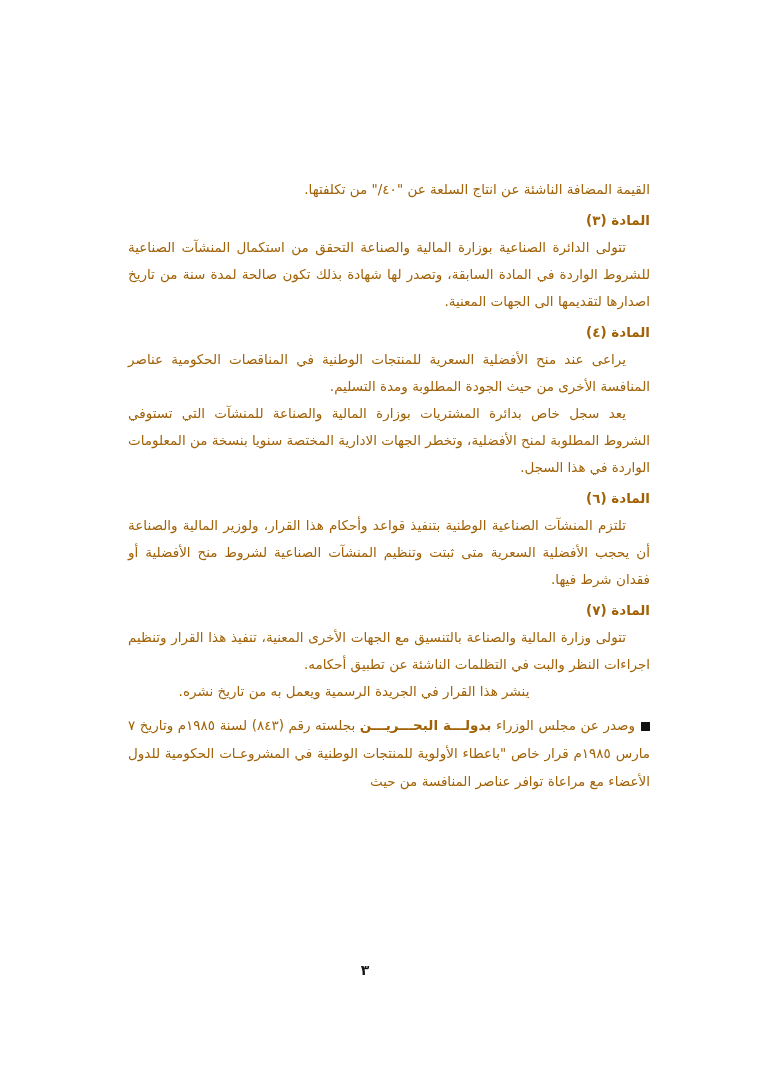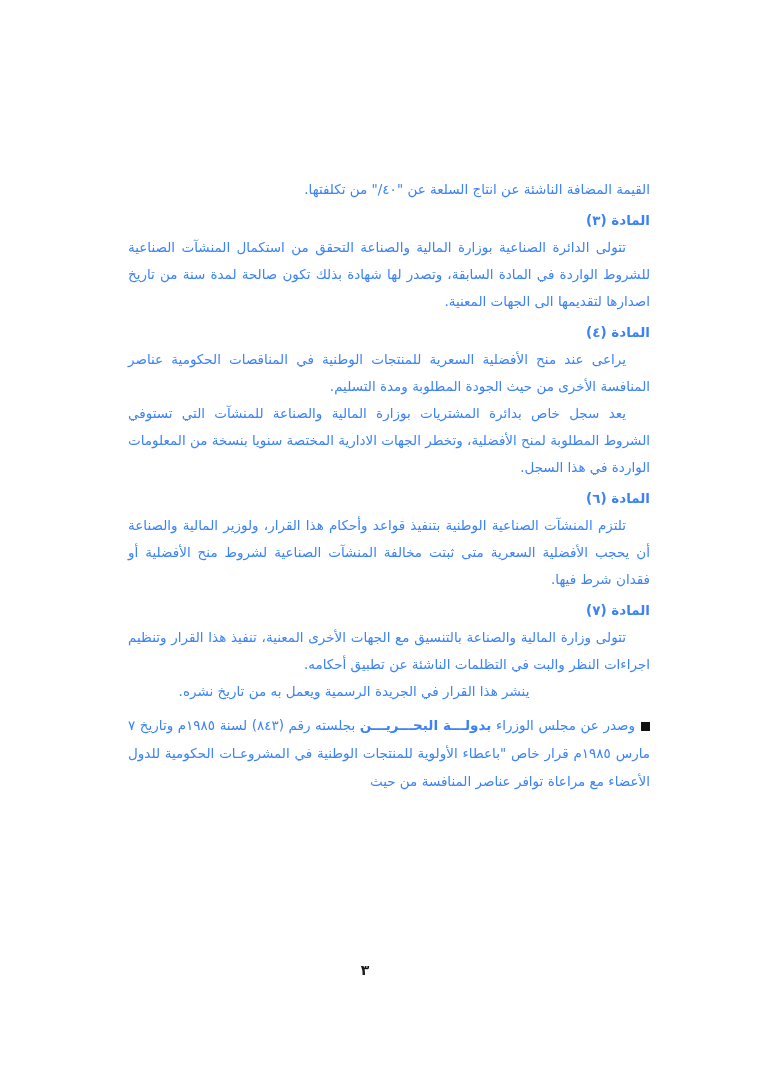--- a/index.html
+++ b/index.html
@@ -14,21 +14,21 @@
     background: #ffffff;
     overflow: hidden;
     font-family: "DejaVu Sans", sans-serif;
   }
   .text-block {
     position: absolute;
     top: 176px;
     right: 124px;
     left: 128px;
     direction: rtl;
-    color: #3b82f6;
+    color: #a16207;
     font-size: 13.5px;
     line-height: 27px;
   }
   .continuation-line {
     margin: 0;
     text-align: right;
   }
   .article-heading {
     margin: 4px 0 0 0;
     font-size: 13.5px;
@@ -85,21 +85,21 @@
 
     <h3 class="article-heading">المادة (٣)</h3>
     <p class="article-body">تتولى الدائرة الصناعية بوزارة المالية والصناعة التحقق من استكمال المنشآت الصناعية للشروط الواردة في المادة السابقة، وتصدر لها شهادة بذلك تكون صالحة لمدة سنة من تاريخ اصدارها لتقديمها الى الجهات المعنية.</p>
 
     <h3 class="article-heading">المادة (٤)</h3>
     <p class="article-body">يراعى عند منح الأفضلية السعرية للمنتجات الوطنية في المناقصات الحكومية عناصر المنافسة الأخرى من حيث الجودة المطلوبة ومدة التسليم.</p>
 
     <p class="article-body">يعد سجل خاص بدائرة المشتريات بوزارة المالية والصناعة للمنشآت التي تستوفي الشروط المطلوبة لمنح الأفضلية، وتخطر الجهات الادارية المختصة سنويا بنسخة من المعلومات الواردة في هذا السجل.</p>
 
     <h3 class="article-heading">المادة (٦)</h3>
-    <p class="article-body">تلتزم المنشآت الصناعية الوطنية بتنفيذ قواعد وأحكام هذا القرار، ولوزير المالية والصناعة أن يحجب الأفضلية السعرية متى ثبتت مخالفة المنشآت الصناعية لشروط منح الأفضلية أو فقدان شرط فيها.</p>
+    <p class="article-body">تلتزم المنشآت الصناعية الوطنية بتنفيذ قواعد وأحكام هذا القرار، ولوزير المالية والصناعة أن يحجب الأفضلية السعرية متى ثبتت وتنظيم المنشآت الصناعية لشروط منح الأفضلية أو فقدان شرط فيها.</p>
 
     <h3 class="article-heading">المادة (٧)</h3>
     <p class="article-body">تتولى وزارة المالية والصناعة بالتنسيق مع الجهات الأخرى المعنية، تنفيذ هذا القرار وتنظيم اجراءات النظر والبت في التظلمات الناشئة عن تطبيق أحكامه.</p>
 
     <p class="article-body single-line">ينشر هذا القرار في الجريدة الرسمية ويعمل به من تاريخ نشره.</p>
 
     <p class="issuance-note"><span class="square-bullet"></span><span>وصدر عن مجلس الوزراء </span><span class="bold-inline">بدولـــة البحـــريـــن</span><span> بجلسته رقم (٨٤٣) لسنة ١٩٨٥م وتاريخ ٧ مارس ١٩٨٥م قرار خاص "باعطاء الأولوية للمنتجات الوطنية في المشروعـات الحكومية للدول الأعضاء مع مراعاة توافر عناصر المنافسة من حيث</span></p>
 
   </div>
 

